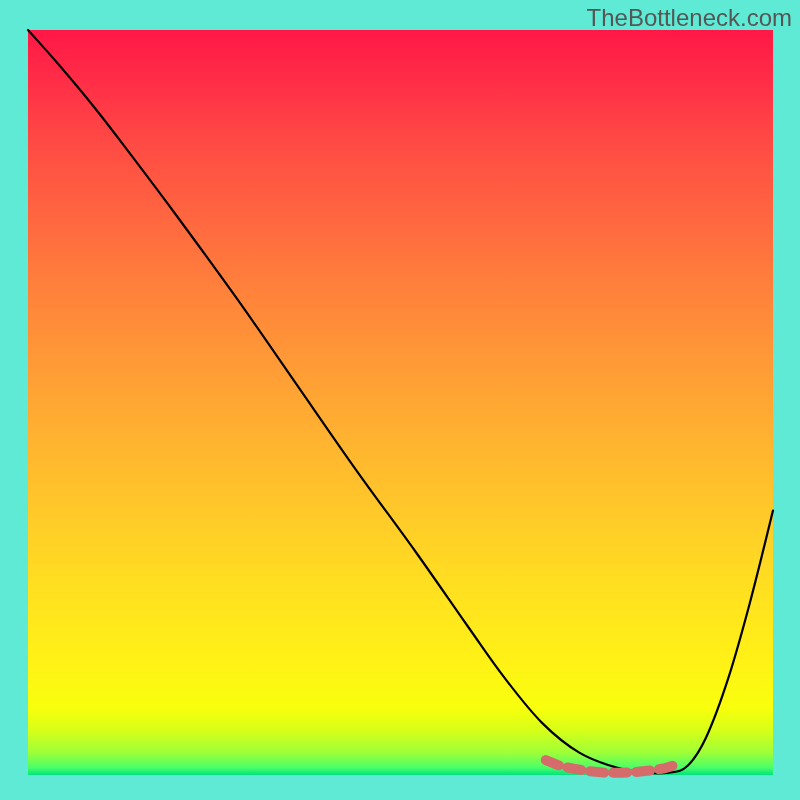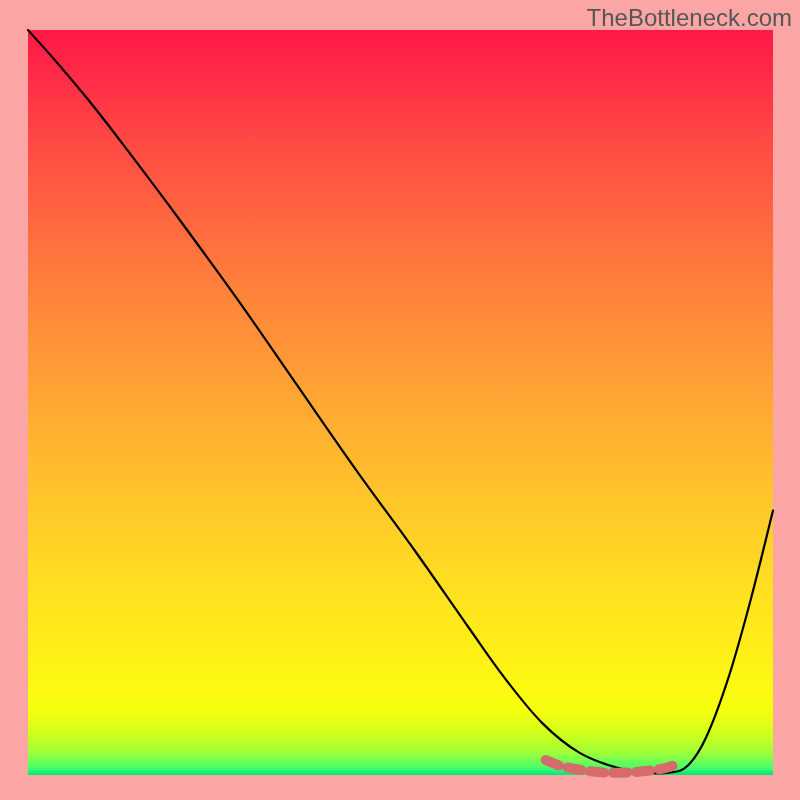--- a/index.html
+++ b/index.html
@@ -1,21 +1,21 @@
 <!DOCTYPE html>
 <html><head>
 <meta charset="utf-8">
 <style>
   * { margin: 0; padding: 0; box-sizing: border-box; }
   html, body { width: 800px; height: 800px; background: #000; overflow: hidden; }
   .canvas {
     position: relative;
     width: 800px;
     height: 800px;
-    background: #fca5a5;
+    background: #5eead4;
   }
   .watermark {
     position: absolute;
     top: 4px;
     right: 8px;
     font-family: Arial, Helvetica, sans-serif;
     font-size: 24px;
     font-weight: 400;
     color: #565656;
     z-index: 10;

